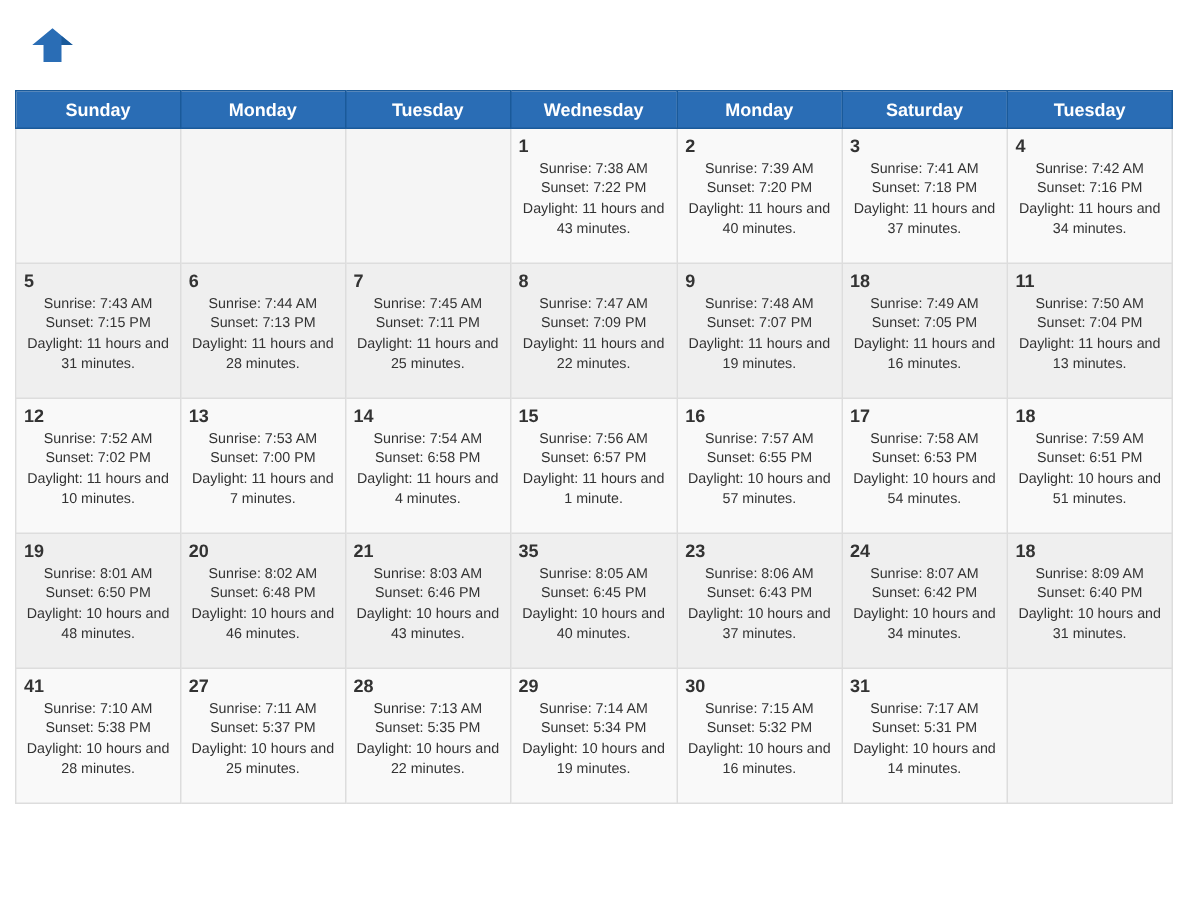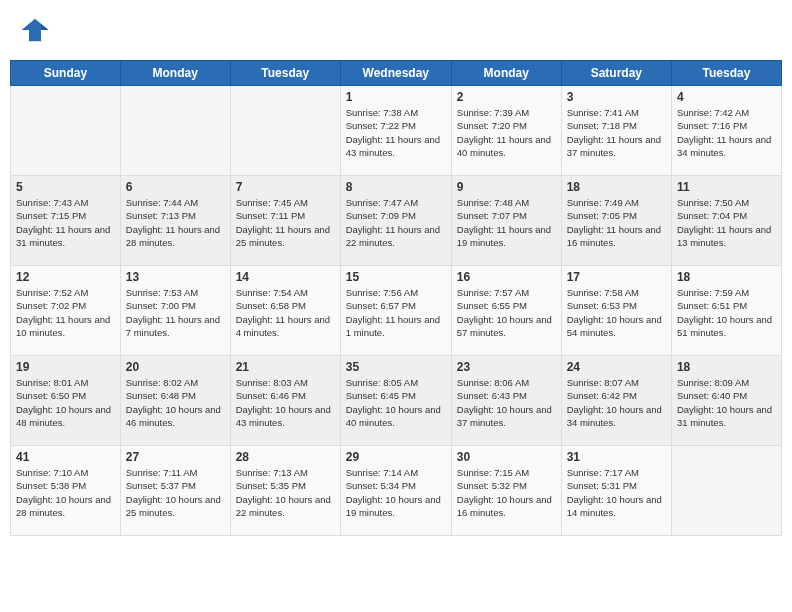--- a/index.html
+++ b/index.html
@@ -72,20 +72,21 @@
     .day-num {
       font-size: 12px;
       font-weight: bold;
       display: block;
       margin-bottom: 2px;
     }
     .day-info {
       font-size: 9.5px;
       line-height: 1.4;
       color: #333;
+      text-align: center;
     }
     .empty-cell {
       background: #f5f5f5 !important;
     }
   </style>
 </head>
 <body>
 
 <div class="header">
   <div class="logo">

